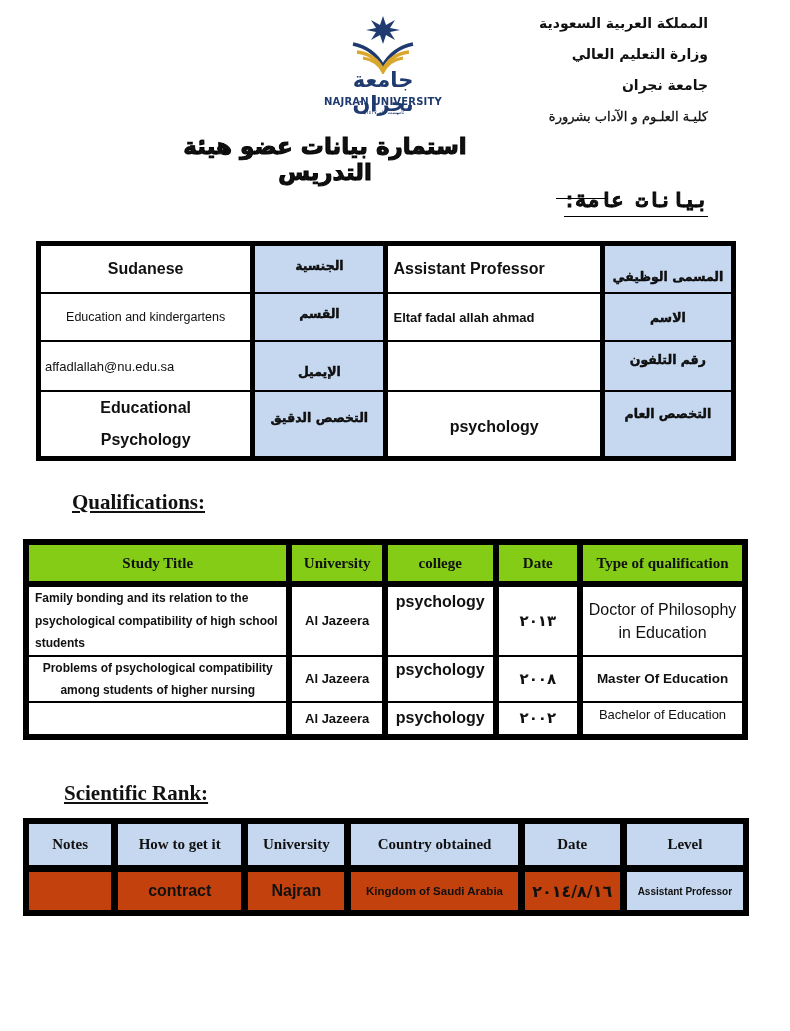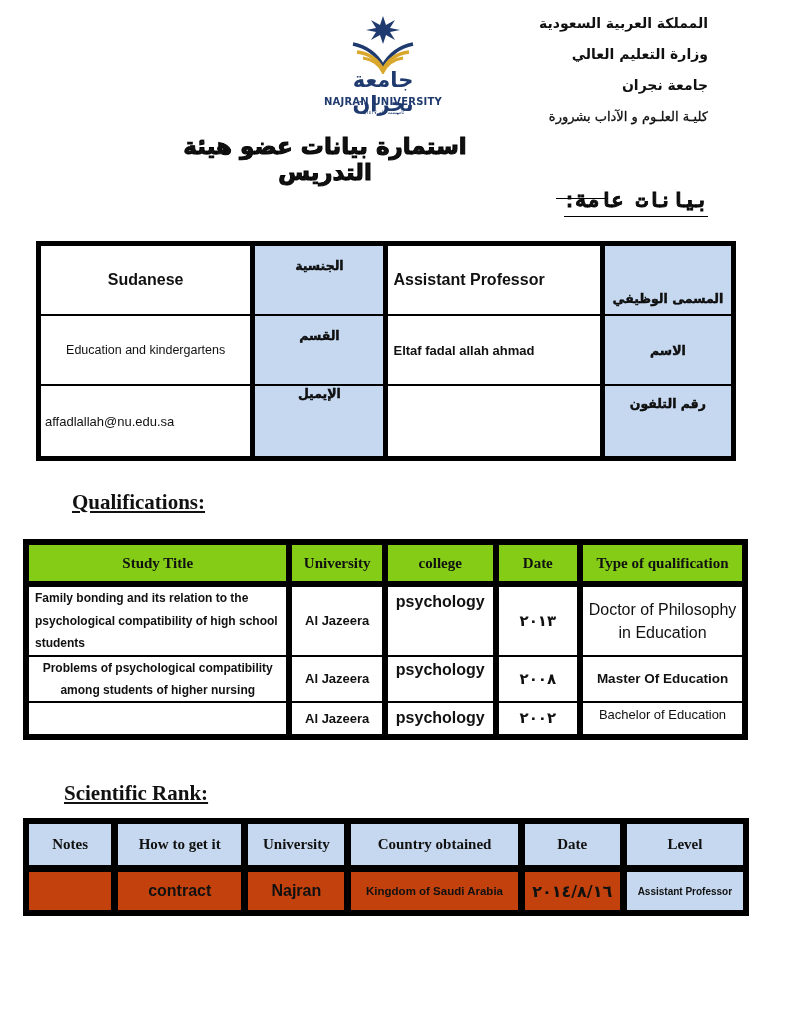--- a/index.html
+++ b/index.html
@@ -94,25 +94,37 @@
     <td class="sep"></td>
     <td class="lbl l1" style="vertical-align:top;padding-top:12px"><span>القسم</span></td>
     <td class="sep"></td>
     <td class="v2" style="text-align:left;padding-left:5px;font-size:13px;font-weight:bold;"><span>Eltaf fadal allah ahmad</span></td>
     <td class="sep"></td>
     <td class="lbl l2"><span>الاسم</span></td>
   </tr>
   <tr style="height:49px">
     <td class="v1" style="font-family:Liberation Sans, sans-serif;font-size:13px;text-align:left;padding-left:4px;"><span>affadlallah@nu.edu.sa</span></td>
     <td class="sep"></td>
-    <td class="lbl l1" style="vertical-align:top;padding-top:0"><span>الإيميل</span></td>
+    <td class="lbl l1" style="vertical-align:top;padding-top:22px"><span>الإيميل</span></td>
     <td class="sep"></td>
     <td class="v2"><span></span></td>
     <td class="sep"></td>
     <td class="lbl l2" style="vertical-align:top;padding-top:10px"><span>رقم التلفون</span></td>
+  </tr>
+  <tr style="height:66px">
+    <td class="v1" style="font-size:16px;font-weight:bold;line-height:32px;">
+      <div>Educational</div>
+      <div>Psychology</div>
+    </td>
+    <td class="sep"></td>
+    <td class="lbl l1" style="vertical-align:top;padding-top:18px"><span>التخصص الدقيق</span></td>
+    <td class="sep"></td>
+    <td class="v2" style="font-size:16px;font-weight:bold;padding-top:6px;"><span>psychology</span></td>
+    <td class="sep"></td>
+    <td class="lbl l2" style="vertical-align:top;padding-top:14px"><span>التخصص العام</span></td>
   </tr>
 </tbody>
   </table>
 
 <div class="section-title" style="left:72px;top:490px;">Qualifications:</div>
 
 <table class="qual">
   <tbody>
       <tr>
     <th style="width:256px">Study Title</th>

